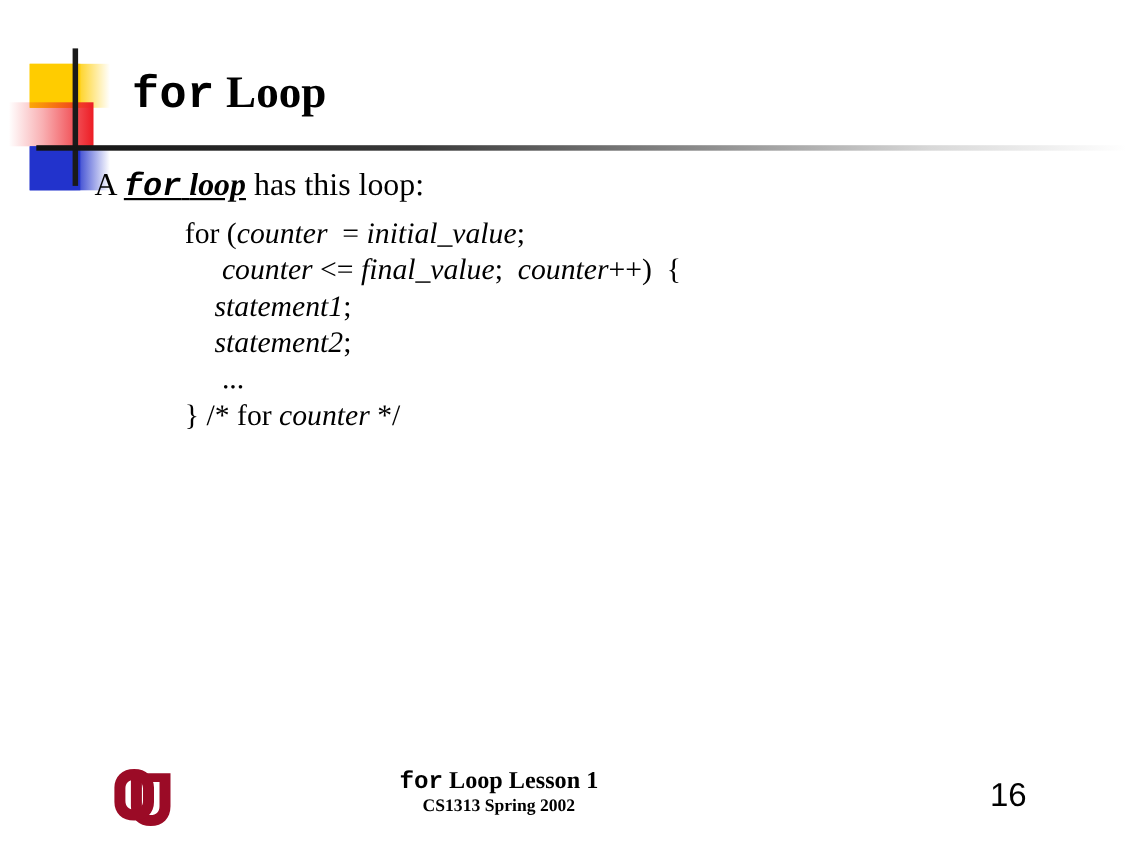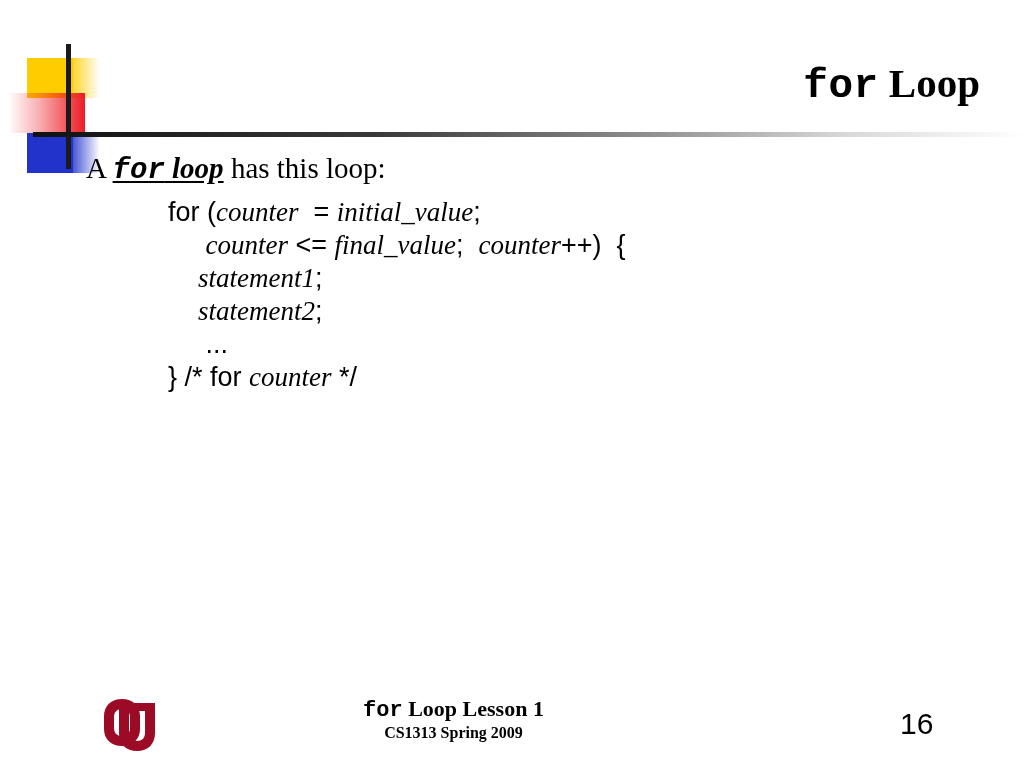--- a/index.html
+++ b/index.html
@@ -81,21 +81,21 @@
     height: 5px;
     background: linear-gradient(to right, #111111 0%, #3a3a3a 35%, #8f8f8f 62%, #d8d8d8 82%, #ffffff 100%);
   }
 
   
   .title {
     position: absolute;
     left: 120px;
     top: 62px;
     width: 860px;
-    text-align: right;
+    text-align: left;
     font-size: 41px;
     font-weight: bold;
     line-height: 1.05;
     white-space: pre;
   }
   .title .mono {
     font-family: "Liberation Mono", monospace;
     font-weight: bold;
     letter-spacing: 0.5px;
   }
@@ -136,21 +136,21 @@
   .code {
     position: absolute;
     left: 168px;
     top: 196px;
     font-size: 27px;
     line-height: 33px;
     white-space: pre;
   }
   .code .ln { display: block; white-space: pre; }
   .m {
-    font-family: Liberation Sans, sans-serif;
+    font-family: Liberation Serif, serif;
     font-style: normal;
     font-weight: normal;
   }
   .i {
     font-family: Liberation Serif, serif;
     font-style: italic;
     font-weight: normal;
   }
 
   
@@ -206,21 +206,21 @@
 <div class="deco-hline"></div>
 
 <div class="title"><span class="mono">for</span><span class="serif"> Loop</span></div>
 
 <div class="intro"><span>A </span><span class="kw-mono">for</span><span class="kw-gap"> </span><span class="kw-serif">loop</span><span> has this loop:</span></div>
 
 <div class="code"><span class="ln"><span class="m">for (</span><span class="i">counter</span><span class="m">  = </span><span class="i">initial_value</span><span class="m">;</span></span><span class="ln"><span class="m">     </span><span class="i">counter</span><span class="m"> &lt;= </span><span class="i">final_value</span><span class="m">;  </span><span class="i">counter</span><span class="m">++)  {</span></span><span class="ln"><span class="m">    </span><span class="i">statement1</span><span class="m">;</span></span><span class="ln"><span class="m">    </span><span class="i">statement2</span><span class="m">;</span></span><span class="ln"><span class="m">     ...</span></span><span class="ln"><span class="m">} /* for </span><span class="i">counter</span><span class="m"> */</span></span></div>
 
 <div class="footer-center">
   <div class="footer-line1"><span class="m">for</span><span class="s"> Loop Lesson 1</span></div>
-  <div class="footer-line2">CS1313 Spring 2009</div>
+  <div class="footer-line2">CS1313 Spring 2002</div>
 </div>
 
 <div class="page-number">16</div>
 
 <svg class="ou-logo" viewBox="0 0 66 58" aria-hidden="true">
   <g>
     <path fill="#9B0B26" d="M30 6 h24 v30 c0 11 -7 18 -18 18 c-11 0 -18 -7 -18 -18 v-30 h10 v30 c0 5 3 8 8 8 c5 0 8 -3 8 -8 v-22 h-14 z"></path>
     <path fill="#9B0B26" d="M21 2 c11 0 18 7 18 17 v13 c0 10 -7 17 -18 17 c-11 0 -18 -7 -18 -17 v-13 c0 -10 7 -17 18 -17 z
              M21 12 c-5 0 -8 3 -8 8 v11 c0 5 3 8 8 8 c5 0 8 -3 8 -8 v-11 c0 -5 -3 -8 -8 -8 z"></path>
   </g>

